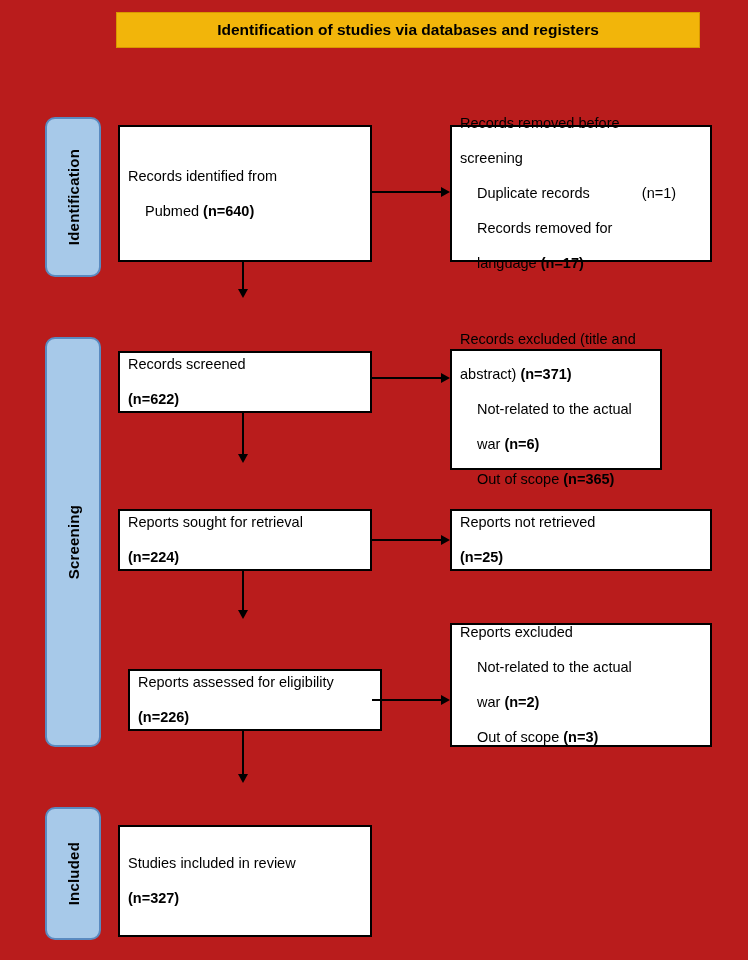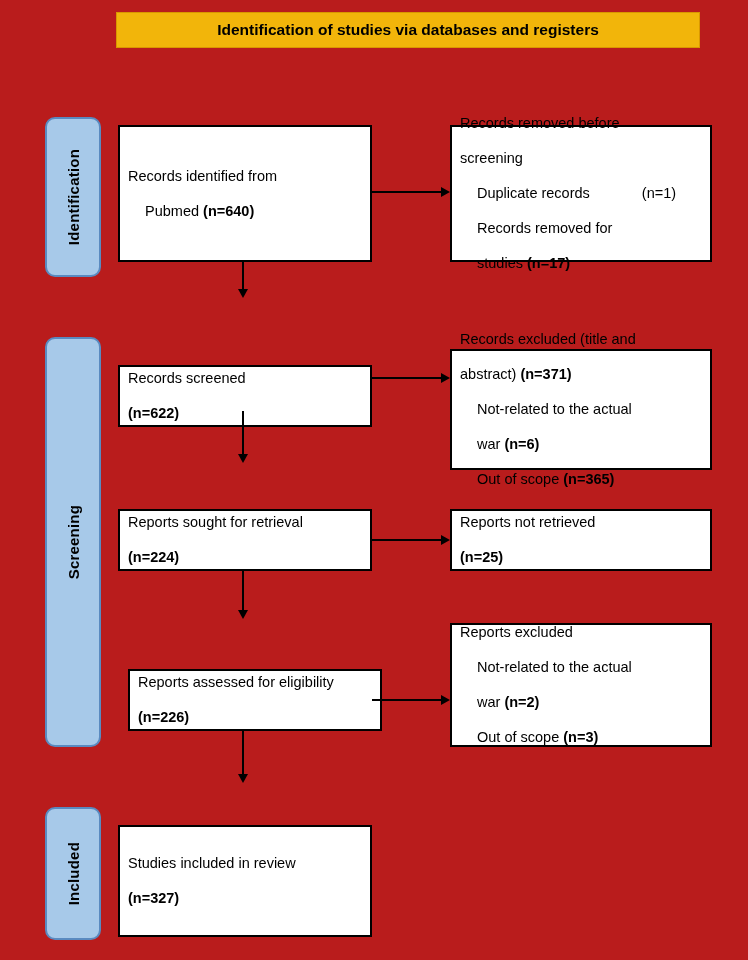--- a/index.html
+++ b/index.html
@@ -36,22 +36,22 @@
   .flowbox{
     position:absolute;background:#fff;border:2px solid #000;box-sizing:border-box;
     display:flex;flex-direction:column;justify-content:center;
     padding:6px 8px;font-size:14.5px;line-height:19px;gap:16px;
   }
   .line{white-space:pre-wrap;}
   .line.ind{padding-left:17px;}
 
   .box-records-identified{left:118px;top:125px;width:254px;height:137px;}
   .box-records-removed  {left:450px;top:125px;width:262px;height:137px;}
-  .box-records-screened {left:118px;top:365px;width:254px;height:62px;}
-  .box-records-excluded {left:450px;top:349px;width:262px;height:121px;}
+  .box-records-screened {left:118px;top:351px;width:254px;height:62px;}
+  .box-records-excluded {left:450px;top:349px;width:212px;height:121px;}
   .box-reports-sought   {left:118px;top:509px;width:254px;height:62px;}
   .box-reports-not-retrieved{left:450px;top:509px;width:262px;height:62px;}
   .box-reports-assessed {left:128px;top:669px;width:254px;height:62px;}
   .box-reports-excluded {left:450px;top:623px;width:262px;height:124px;}
   .box-studies-included {left:118px;top:825px;width:254px;height:112px;}
 
   .arrow-right{position:absolute;height:10px;}
   .arrow-right .shaft{position:absolute;left:0;top:4px;height:2px;background:var(--line-color);width:calc(100% - 9px);}
   .arrow-right .head{position:absolute;right:0;top:0;width:0;height:0;
     border-top:5px solid transparent;border-bottom:5px solid transparent;border-left:9px solid var(--line-color);}
@@ -92,21 +92,21 @@
 
   <div class="flowbox box-records-identified">
       <div class="line"><span>Records identified from</span></div>
       <div class="line ind"><span>Pubmed </span><span style="font-weight: bold;">(n=640)</span></div>
     </div>
   <div class="flowbox box-records-removed">
       <div class="line"><span>Records removed before</span></div>
       <div class="line"><span>screening</span></div>
       <div class="line ind"><span>Duplicate records </span><span style="font-weight: normal; margin-left: 48px;">(n=1)</span></div>
       <div class="line ind"><span>Records removed for</span></div>
-      <div class="line ind"><span>studies </span><span style="font-weight: bold;">(n=17)</span></div>
+      <div class="line ind"><span>language </span><span style="font-weight: bold;">(n=17)</span></div>
     </div>
   <div class="flowbox box-records-screened">
       <div class="line"><span>Records screened</span></div>
       <div class="line"><span style="font-weight: bold;">(n=622)</span></div>
     </div>
   <div class="flowbox box-records-excluded">
       <div class="line"><span>Records excluded (title and</span></div>
       <div class="line"><span>abstract) </span><span style="font-weight: bold;">(n=371)</span></div>
       <div class="line ind"><span>Not-related to the actual</span></div>
       <div class="line ind"><span>war </span><span style="font-weight: bold;">(n=6)</span></div>

